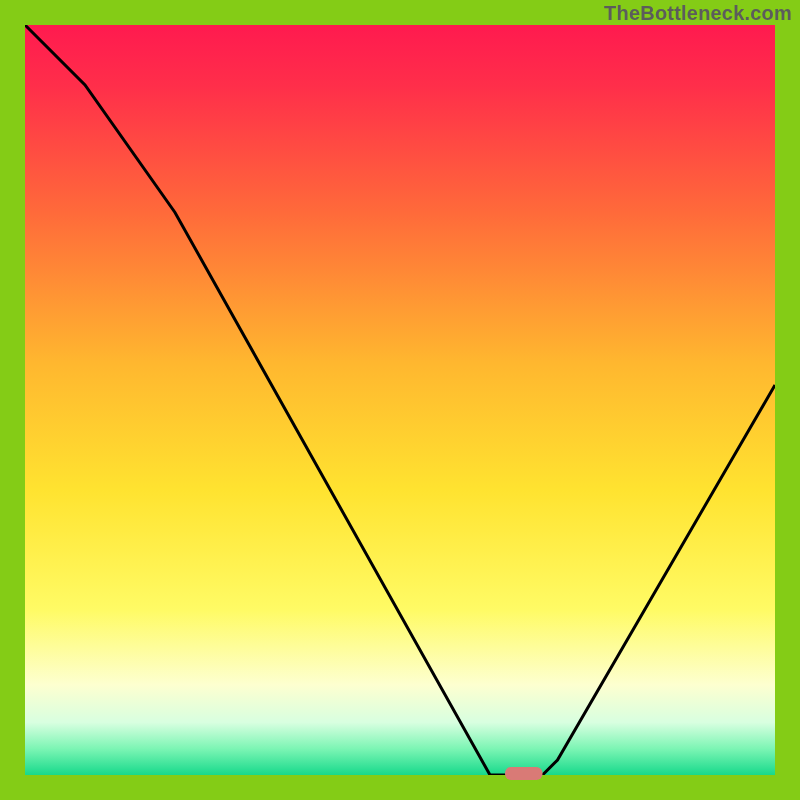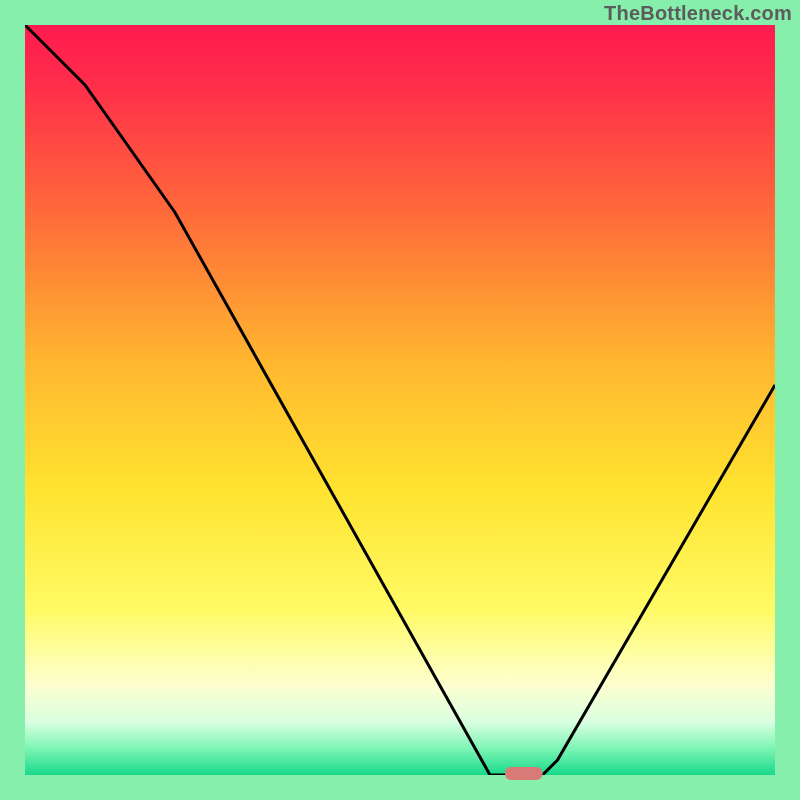--- a/index.html
+++ b/index.html
@@ -8,21 +8,21 @@
     width: 800px;
     height: 800px;
     background: #000;
     overflow: hidden;
     font-family: Arial, Helvetica, sans-serif;
   }
   .frame {
     position: relative;
     width: 800px;
     height: 800px;
-    background: #86efac;
+    background: #84cc16;
   }
   .watermark {
     position: absolute;
     top: 2px;
     right: 8px;
     color: #5c5c5c;
     font-size: 20px;
     font-weight: 600;
     letter-spacing: 0.2px;
     z-index: 10;

